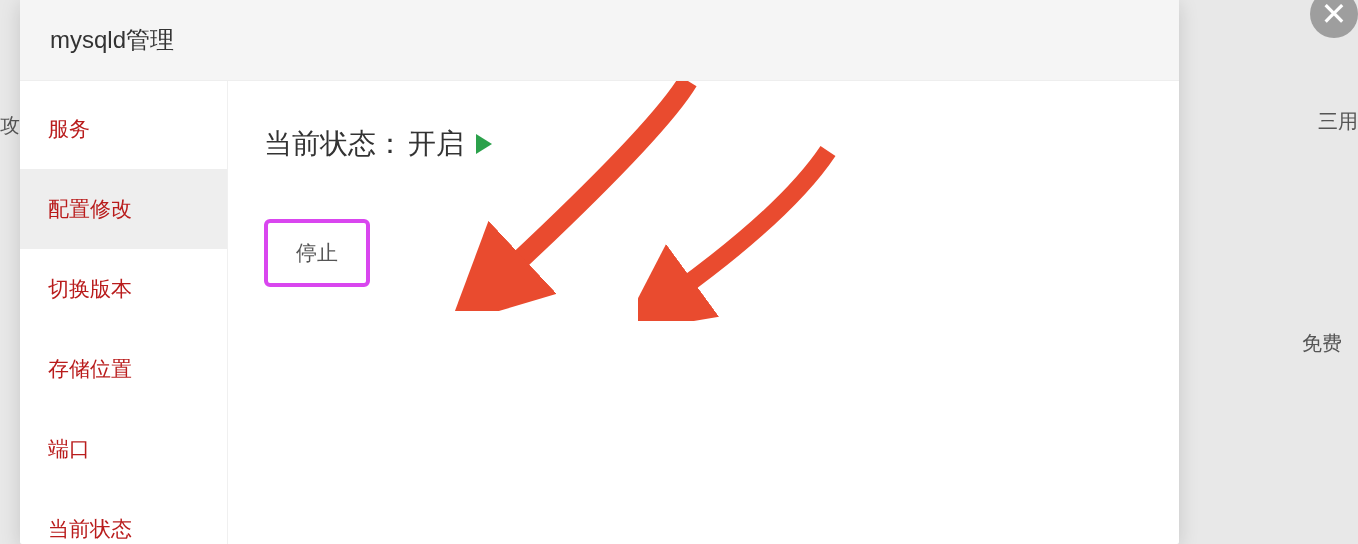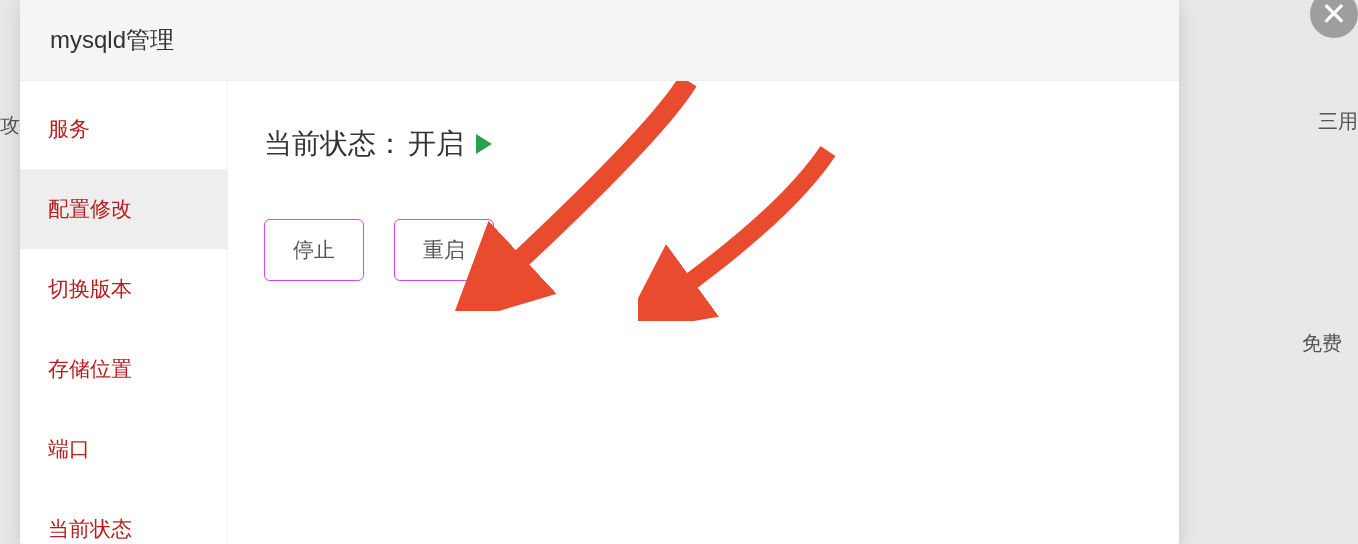--- a/index.html
+++ b/index.html
@@ -81,21 +81,21 @@
       border-left: 16px solid #2ba14b;
       border-top: 10px solid transparent;
       border-bottom: 10px solid transparent;
       display: inline-block;
     }
     .button-row {
       display: flex;
       gap: 30px;
     }
     .btn {
-      border: 1px solid #d946ef;
+      border: 4px solid #d946ef;
       background: #fff;
       border-radius: 6px;
       padding: 16px 28px;
       font-size: 21px;
       color: #555;
       cursor: pointer;
     }
 
     .close-btn {
       position: absolute;
@@ -147,21 +147,20 @@
       <div class="sidebar-item">当前状态</div>
     </div>
     <div class="content">
       <div class="status-row">
         <span class="status-label">当前状态：</span>
         <span class="status-value">开启</span>
         <span class="play-icon"></span>
       </div>
       <div class="button-row">
         <button class="btn">停止</button>
-        <button class="btn">重启</button>
       </div>
 
       <svg class="arrow" style="left:210px; top:-10px; width:260px; height:240px;" viewBox="0 0 260 240">
         <defs>
           <marker id="ah1" markerWidth="5" markerHeight="5" refX="1" refY="2.5" orient="auto">
             <polygon points="0 0, 5 2.5, 0 5" fill="#e94b2f"></polygon>
           </marker>
         </defs>
         <path d="M 250 10 Q 220 60 70 200" stroke="#e94b2f" stroke-width="20" fill="none" marker-end="url(#ah1)"></path>
       </svg>

